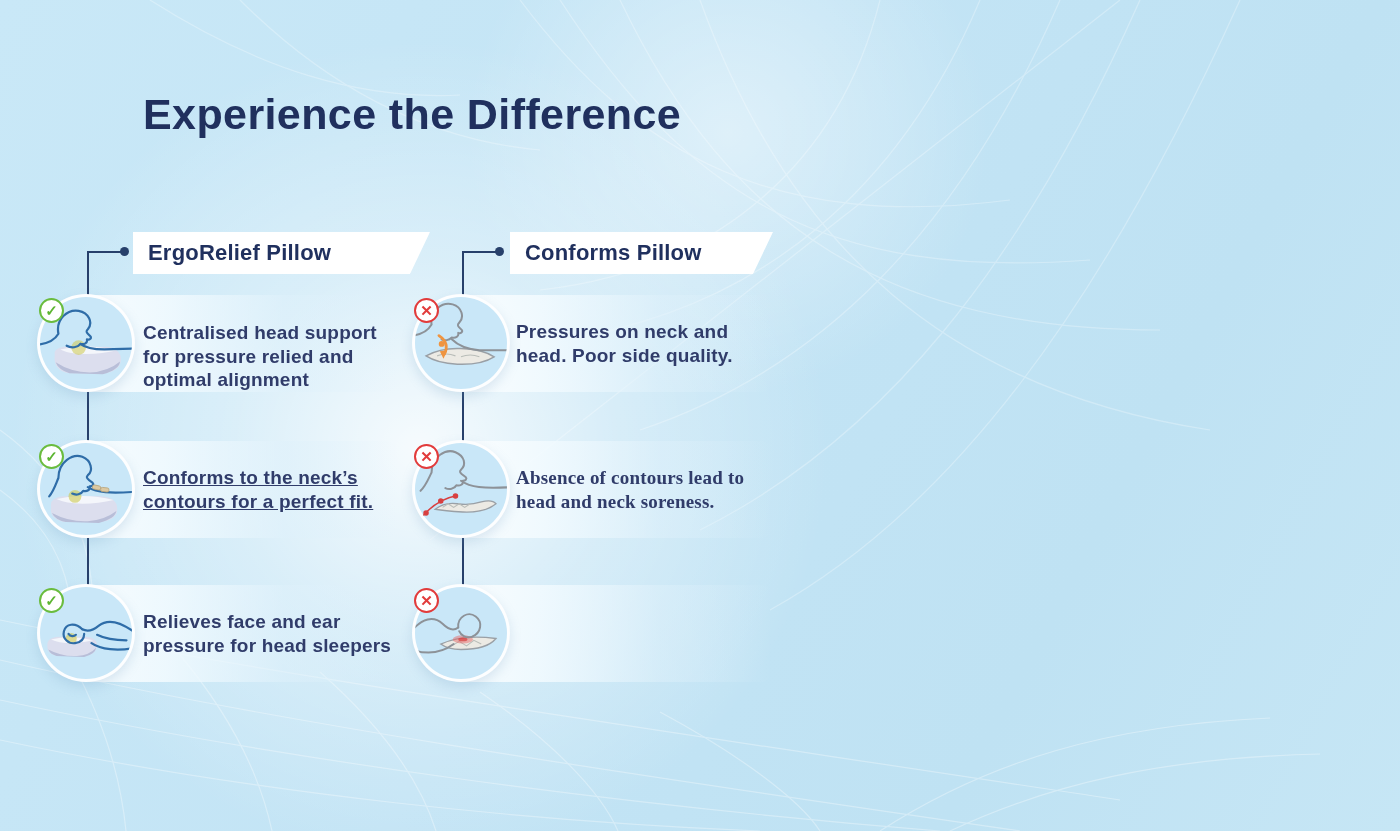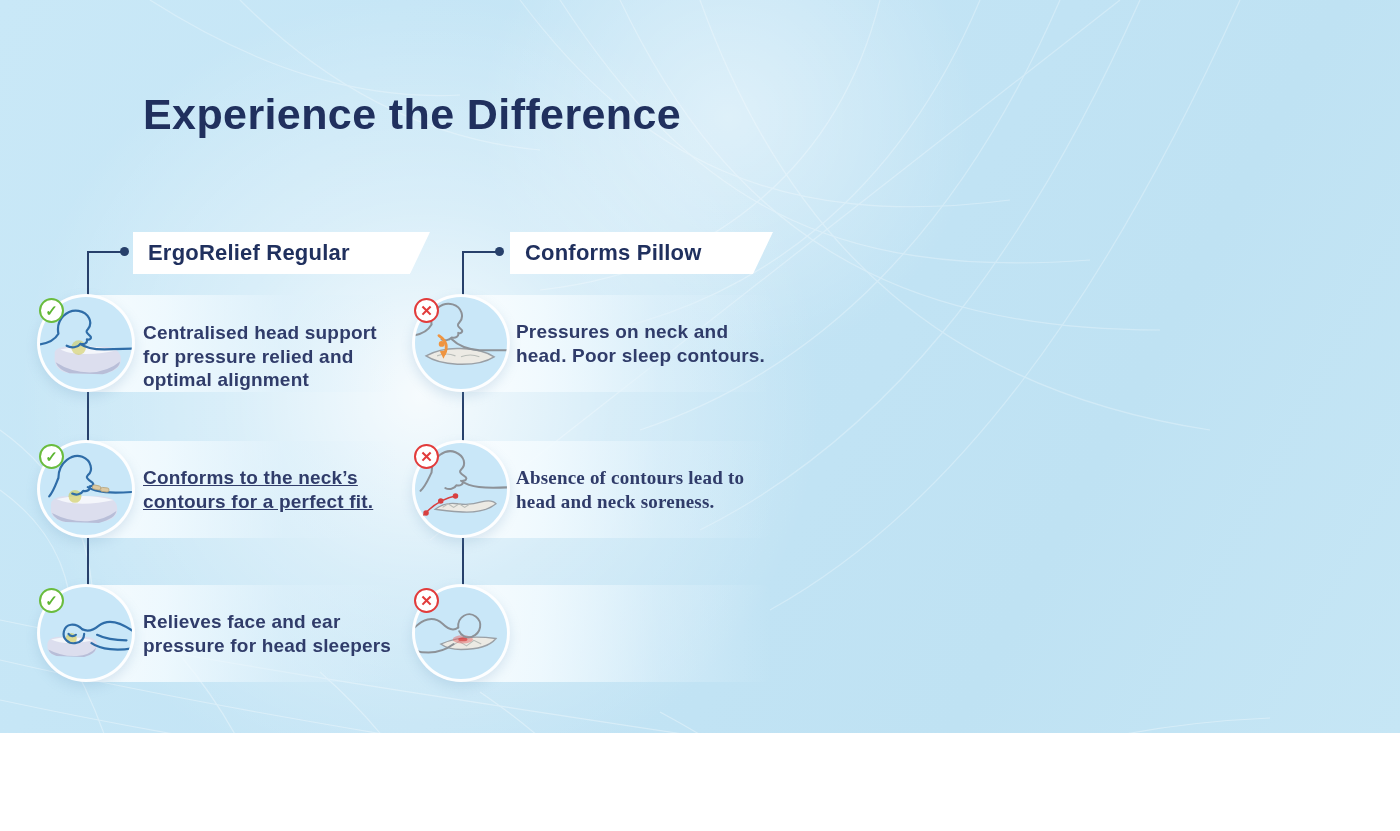--- a/index.html
+++ b/index.html
@@ -1,18 +1,18 @@
 <!DOCTYPE html>
 <html><head>
 <meta charset="utf-8">
 <style>
   html,body{margin:0;padding:0;}
   .stage{
     position:relative;
-    width:1400px;height:733px;
+    width:1400px;height:831px;
     overflow:hidden;
     font-family:"Liberation Sans", sans-serif;
     background:
       radial-gradient(circle at 30% 54%, rgba(255,255,255,.85) 0%, rgba(255,255,255,.35) 18%, rgba(255,255,255,0) 38%),
       radial-gradient(circle at 52% 16%, rgba(255,255,255,.45) 0%, rgba(255,255,255,0) 26%),
       linear-gradient(118deg, #c9e8f7 0%, #c3e4f5 45%, #bfe2f3 75%, #c6e6f5 100%);
   }
   .mesh{position:absolute;inset:0;pointer-events:none;}
   .title{
     position:absolute;left:143px;top:90px;
@@ -93,21 +93,21 @@
       <path d="M0,490 C56,530 80,585 70,660"></path>
     </g>
   </svg>
 
   <div class="title">Experience the Difference</div>
 
   <div class="vline" style="left:87px;top:251px;height:360px;"></div>
   <div class="hline" style="left:88px;top:251px;width:34px;"></div>
   <div class="dot" style="left:120px;top:247px;"></div>
   <div class="banner" style="left:133px;min-width:246px;">
-    <span>ErgoRelief Regular</span>
+    <span>ErgoRelief Pillow</span>
   </div>
 
   <div class="vline" style="left:462px;top:251px;height:360px;"></div>
   <div class="hline" style="left:463px;top:251px;width:34px;"></div>
   <div class="dot" style="left:495px;top:247px;"></div>
   <div class="banner" style="left:510px;min-width:212px;">
     <span>Conforms Pillow</span>
   </div>
 
   <div class="band" style="left:40px;top:295px;"></div>
@@ -141,21 +141,21 @@
       </g>
       <path d="M26 42 Q38 50 32 62" stroke="#ef9440" stroke-width="3" fill="none" stroke-linecap="round"></path>
       <path d="M35 58 L31 67 L27 59 Z" fill="#ef9440"></path>
       <circle cx="29" cy="51" r="3.2" fill="#ef9440"></circle>
     </svg>
   </div>
   <div class="badge cross" style="left:414px;top:298px;">
       <span>✕</span>
     </div>
   <div class="rowtext" style="left:516px;top:295px;">
-    <span>Pressures on neck and head. Poor sleep contours.</span>
+    <span>Pressures on neck and head. Poor side quality.</span>
   </div>
 
   <div class="band" style="left:40px;top:441px;"></div>
   <div class="circle" style="left:37px;top:440px;">
     <svg viewBox="0 0 100 100">
       <path d="M12 70 Q10 60 24 58 L66 58 Q84 59 84 72 Q84 84 64 86 L28 86 Q10 83 12 70 Z" fill="#dcdeee"></path>
       <path d="M13 76 Q32 86 52 85 Q70 84 83 74 Q82 82 64 87 L28 86 Q16 83 13 76 Z" fill="#b8bed8"></path>
       <path d="M18 61 Q48 54 80 62 Q64 66 46 66 Q28 66 18 61 Z" fill="#f4f6fb"></path>
       <circle cx="38" cy="58" r="7" fill="#cdc94e" opacity="0.6"></circle>
       <g stroke="#2f6da8" stroke-width="2.4" fill="none" stroke-linecap="round" stroke-linejoin="round">

